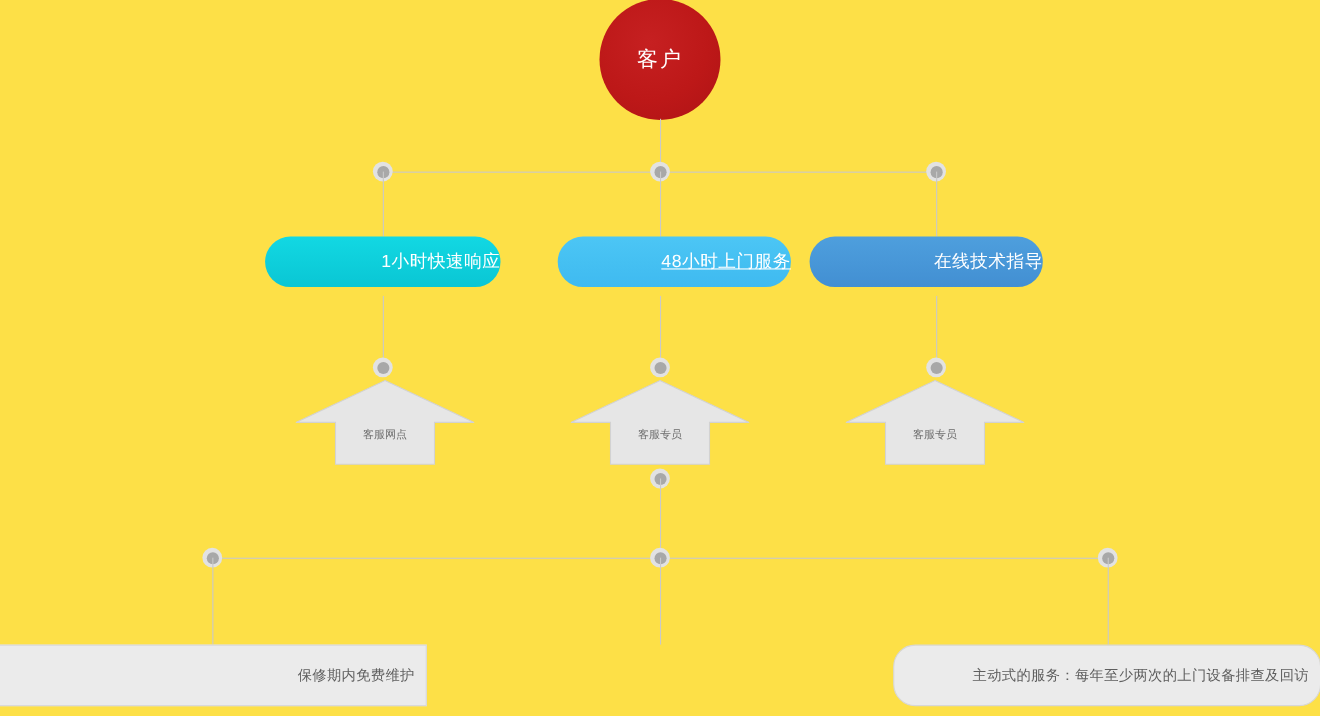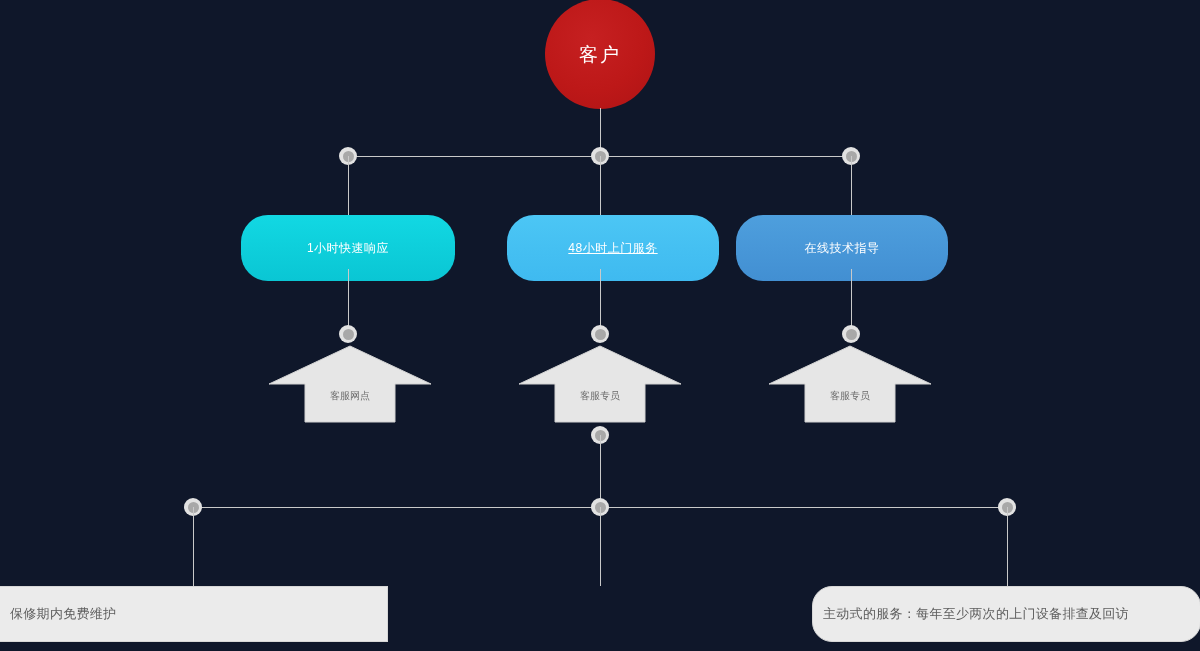--- a/index.html
+++ b/index.html
@@ -7,21 +7,21 @@
     padding: 0;
     background: #ffffff;
   }
   body {
     font-family: "Liberation Sans", "DejaVu Sans", sans-serif;
   }
   #stage {
     position: relative;
     width: 1200px;
     height: 651px;
-    background: #0f172a;
+    background: #fde047;
     overflow: hidden;
   }
 
   
   .root-node {
     position: absolute;
     left: 545px;
     top: -1px;
     width: 110px;
     height: 110px;
@@ -64,27 +64,27 @@
     content: "";
     width: 11px;
     height: 11px;
     border-radius: 50%;
     background: #a8a8a8;
   }
 
   
   .pill {
     position: absolute;
-    height: 66px;
+    height: 46px;
     border-radius: 27px;
     display: flex;
     align-items: center;
-    justify-content: center;
+    justify-content: flex-end;
     color: #ffffff;
-    font-size: 12px;
+    font-size: 16px;
     letter-spacing: 0.5px;
     box-sizing: border-box;
   }
   .pill-1 {
     left: 241px; top: 215px; width: 214px;
     background: linear-gradient(180deg, #12d8e3 0%, #0ecfdb 50%, #0ac6d4 100%);
   }
   .pill-2 {
     left: 507px; top: 215px; width: 212px;
     background: linear-gradient(180deg, #4cc6f5 0%, #45c0f2 50%, #3fbaf0 100%);
@@ -121,21 +121,21 @@
 
   
   .bottom-box {
     position: absolute;
     height: 56px;
     background: #ebebeb;
     border: 1px solid #d7d7d7;
     box-sizing: border-box;
     display: flex;
     align-items: center;
-    justify-content: flex-start;
+    justify-content: flex-end;
     color: #5e5e5e;
     font-size: 13px;
     letter-spacing: 0.3px;
     padding: 0 10px;
   }
   .box-1 { left: -1px;  top: 586px; width: 389px; }
   .box-2 { left: 406px; top: 586px; width: 389px; }
   .box-3 { left: 812px; top: 586px; width: 389px; border-radius: 20px; }
 </style>
 </head>

